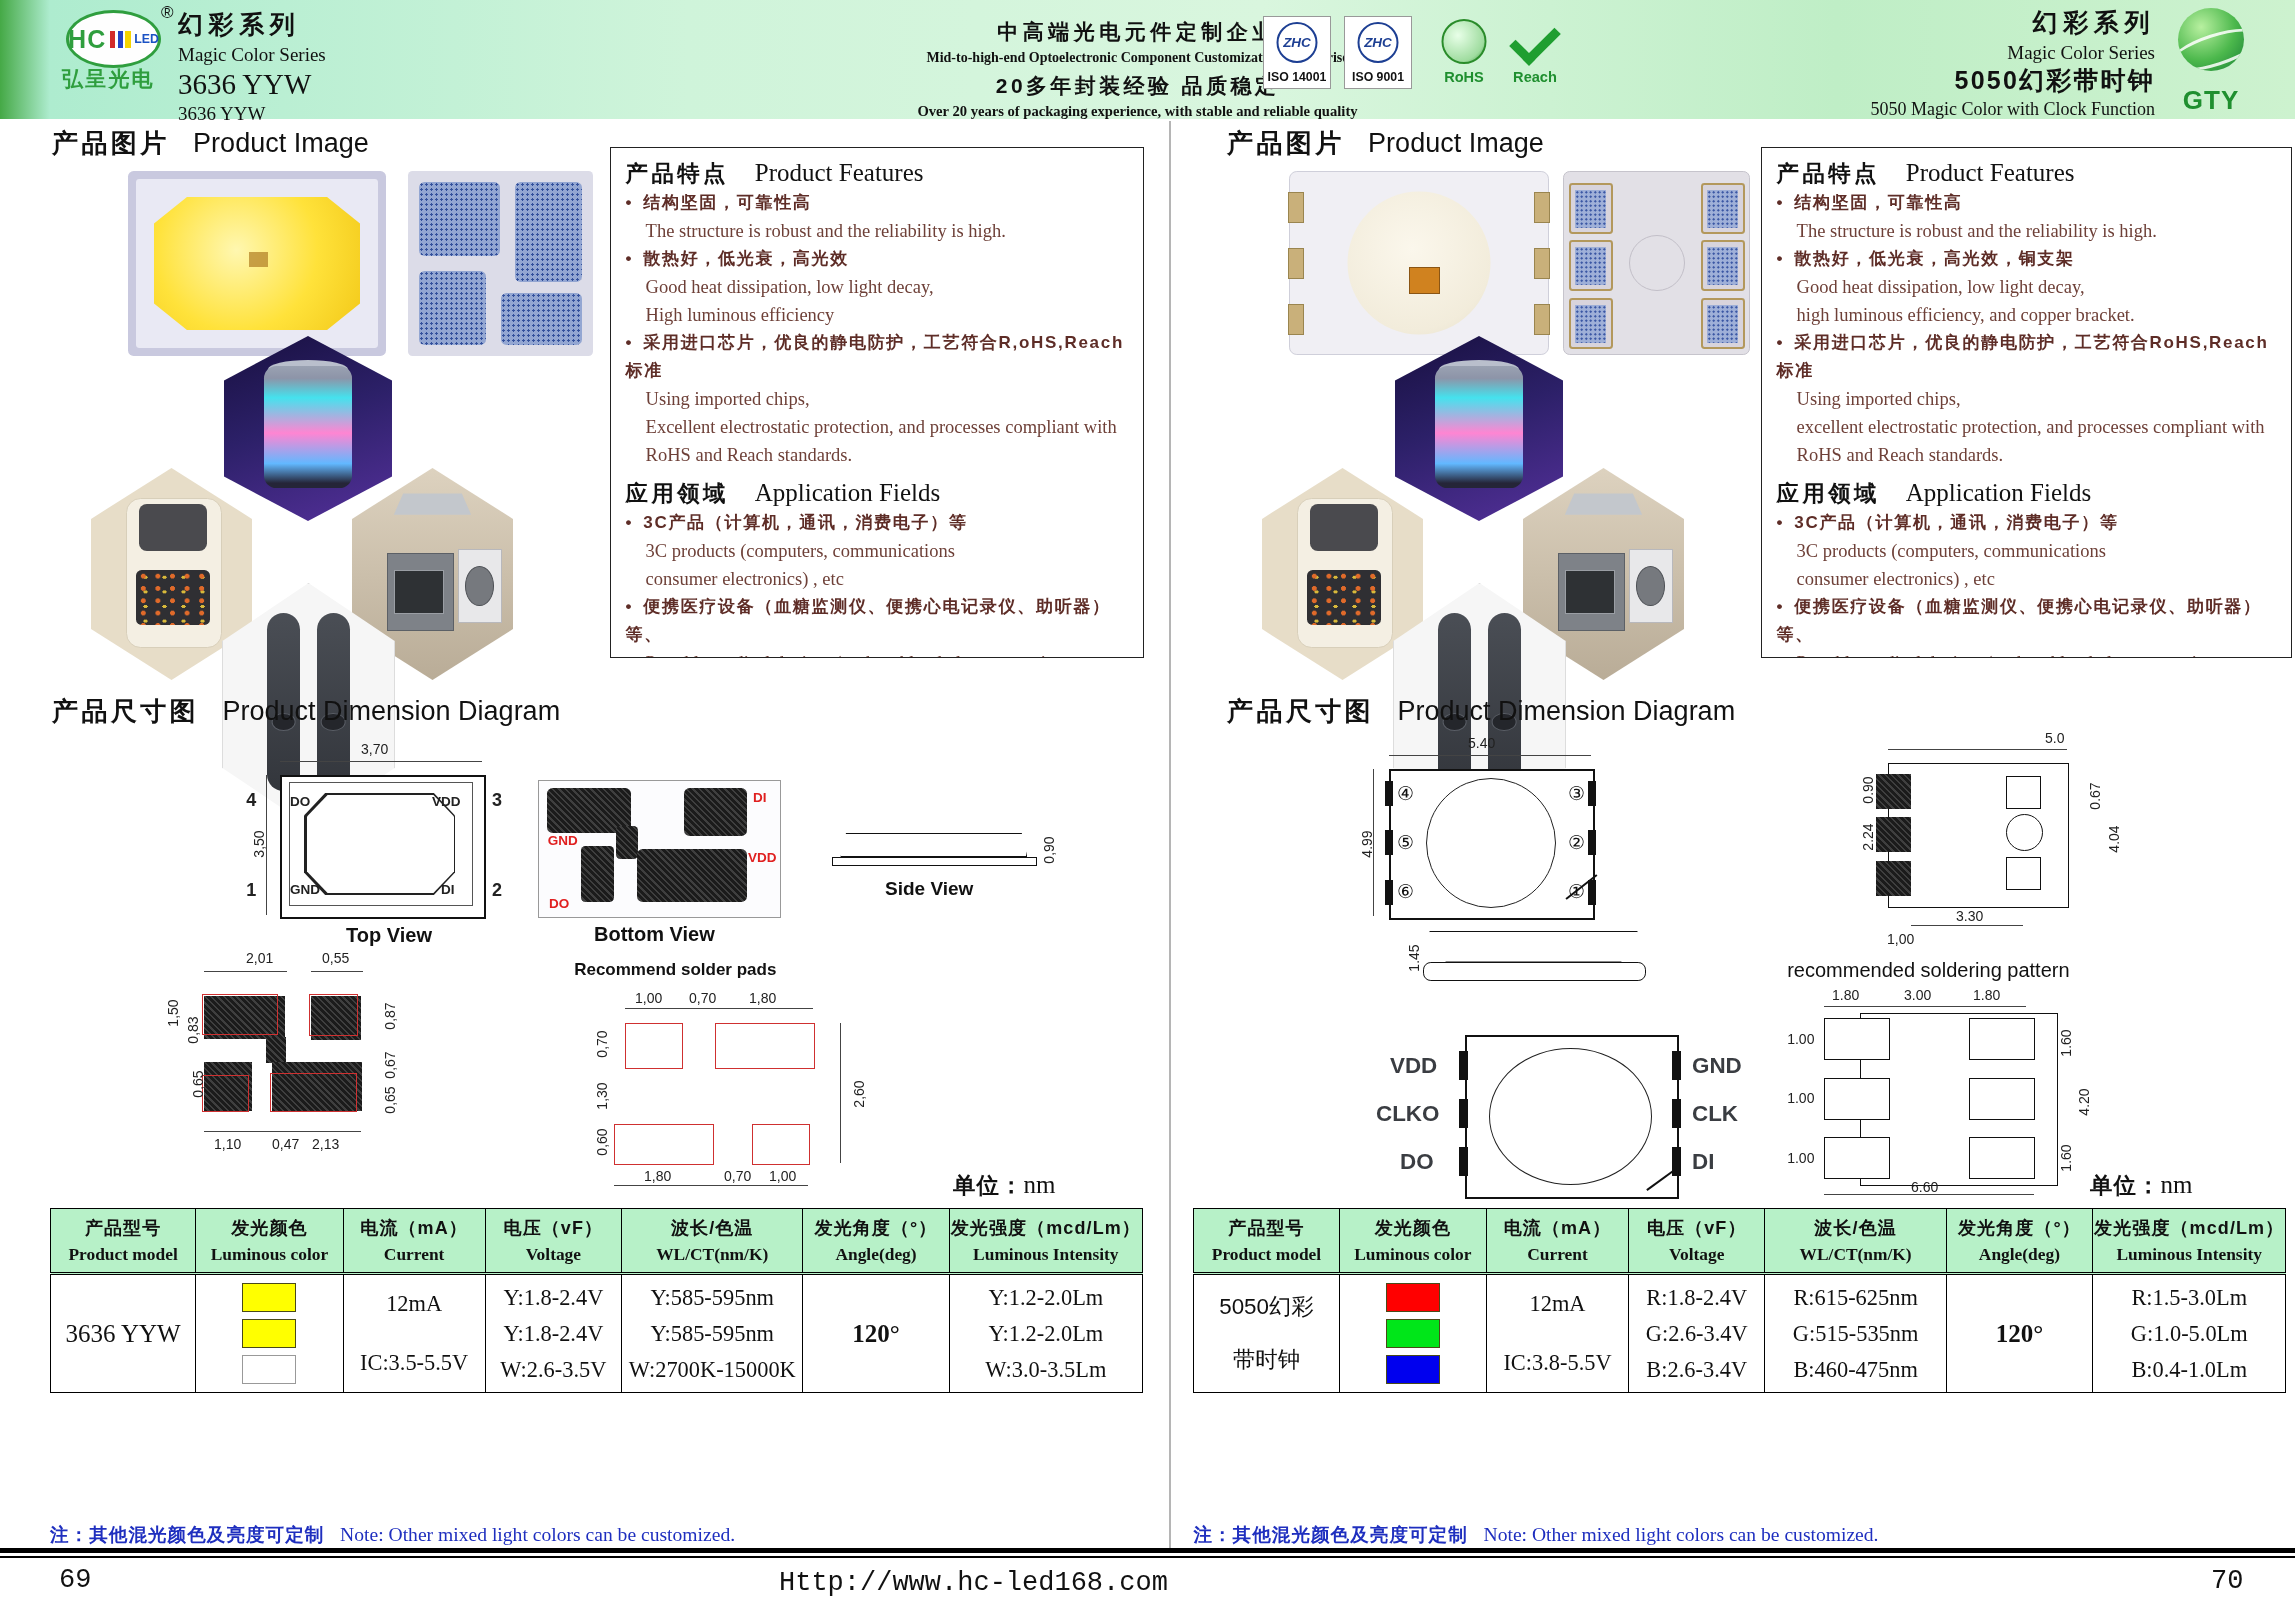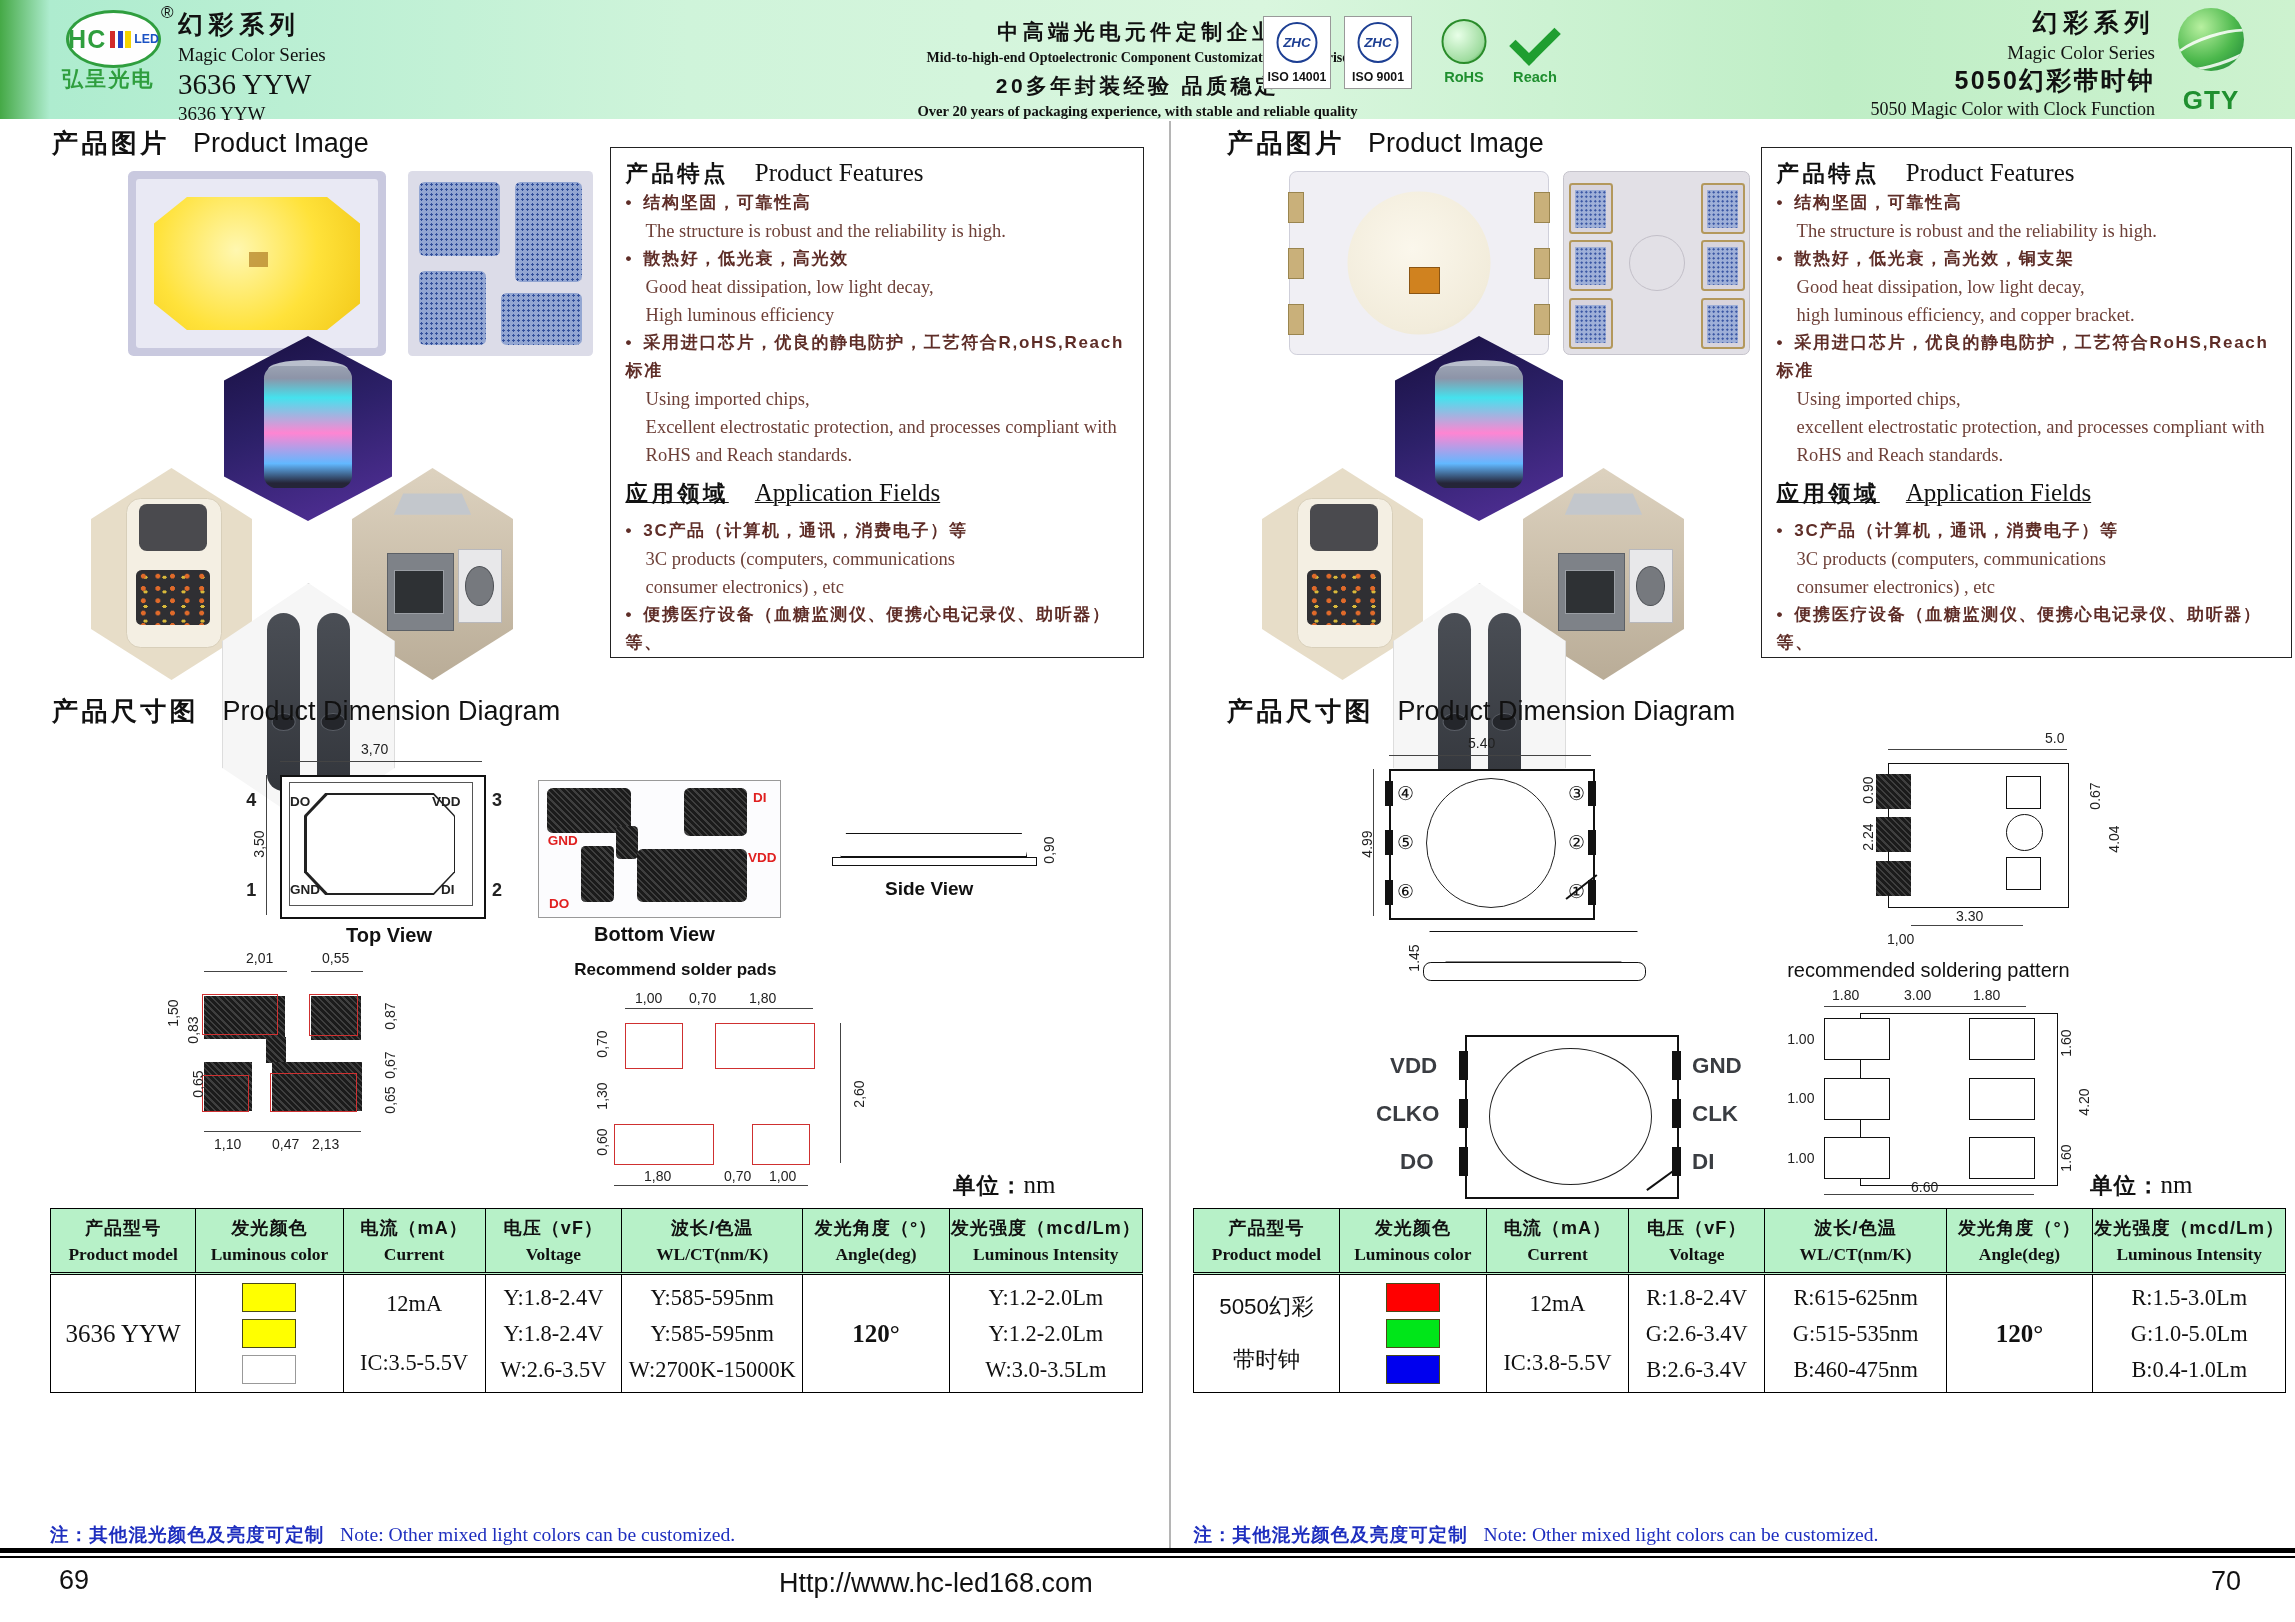--- a/index.html
+++ b/index.html
@@ -112,21 +112,21 @@
   
   .fbox{position:absolute;top:28px;height:511px;border:1.7px solid #222;background:#fff;box-sizing:border-box;
         padding:10px 14.6px 5.6px 14.6px;overflow:hidden;}
   .fboxL{left:610px;width:534px;}
   .fboxR{left:590px;width:531px;}
   .ftitle .cn{font-size:22.4px;font-weight:bold;letter-spacing:3.4px;}
   .ftitle .en{font-size:25px;font-family:"Liberation Serif",serif;margin-left:26px;}
   .fcn{font-size:17px;font-weight:bold;color:#5e2d27;line-height:28px;letter-spacing:1.7px;}
   .fcn.bul::before{content:"•";margin-right:10px;color:#5e2d27;}
   .fen{font-size:18.5px;font-family:"Liberation Serif",serif;color:#6e4038;line-height:28px;padding-left:20px;}
-  .ftitle2{margin-top:9px;margin-bottom:8px;text-decoration:underline;}
+  .ftitle2{margin-top:9px;margin-bottom:0;}
 
   
   .dimlbl{position:absolute;font-size:14px;color:#222;white-space:nowrap;}
   .rot{transform:rotate(-90deg);transform-origin:center;}
   .hl{position:absolute;background:#444;height:1.1px;}
   .vl{position:absolute;background:#444;width:1.1px;}
   .hatch{position:absolute;background:repeating-linear-gradient(45deg,#1b1b1b 0 2.8px,#3f3f3f 2.8px 4.5px);}
   .redout{position:absolute;border:1.7px solid #cf3030;background:transparent;}
   .viewlbl{position:absolute;font-size:20px;font-weight:bold;color:#111;white-space:nowrap;}
   .pinlbl{position:absolute;font-size:13.5px;font-weight:bold;color:#222;white-space:nowrap;}
@@ -147,21 +147,21 @@
   .cellbig{font-size:25px;font-family:"Liberation Serif",serif;}
   .cl{font-size:22.4px;font-family:"Liberation Serif",serif;line-height:36px;}
   .clcn{font-size:22.4px;font-weight:normal;line-height:36px;}
   .sw{width:54px;height:29px;margin:6.7px auto;border:1.1px solid #4a4a18;box-sizing:border-box;}
 
   .note{position:absolute;white-space:nowrap;color:#1f2fbf;}
   .note .cn{font-size:18.5px;font-weight:bold;letter-spacing:1.1px;}
   .note .en{font-size:19.6px;font-family:"Liberation Serif",serif;margin-left:15.7px;}
   .rule-a{position:absolute;left:0;top:1548px;width:2295px;height:4.5px;background:#000;}
   .rule-b{position:absolute;left:0;top:1556px;width:2295px;height:1.7px;background:#000;}
-  .foot{position:absolute;font-size:27px;font-family:Liberation Sans, sans-serif;color:#111;white-space:nowrap;text-align:center;}
+  .foot{position:absolute;font-size:27px;font-family:Liberation Mono, monospace;color:#111;white-space:nowrap;text-align:center;}
   .contact{position:absolute;font-size:23.5px;font-weight:bold;color:#111;white-space:nowrap;}
   .contact .ser2{font-family:"Liberation Serif",serif;font-weight:normal;font-size:25px;}
 </style>
 </head>
 <body>
 
 <div class="canvas">
 
   <header class="hdr">
     <div class="hc-ellipse">

